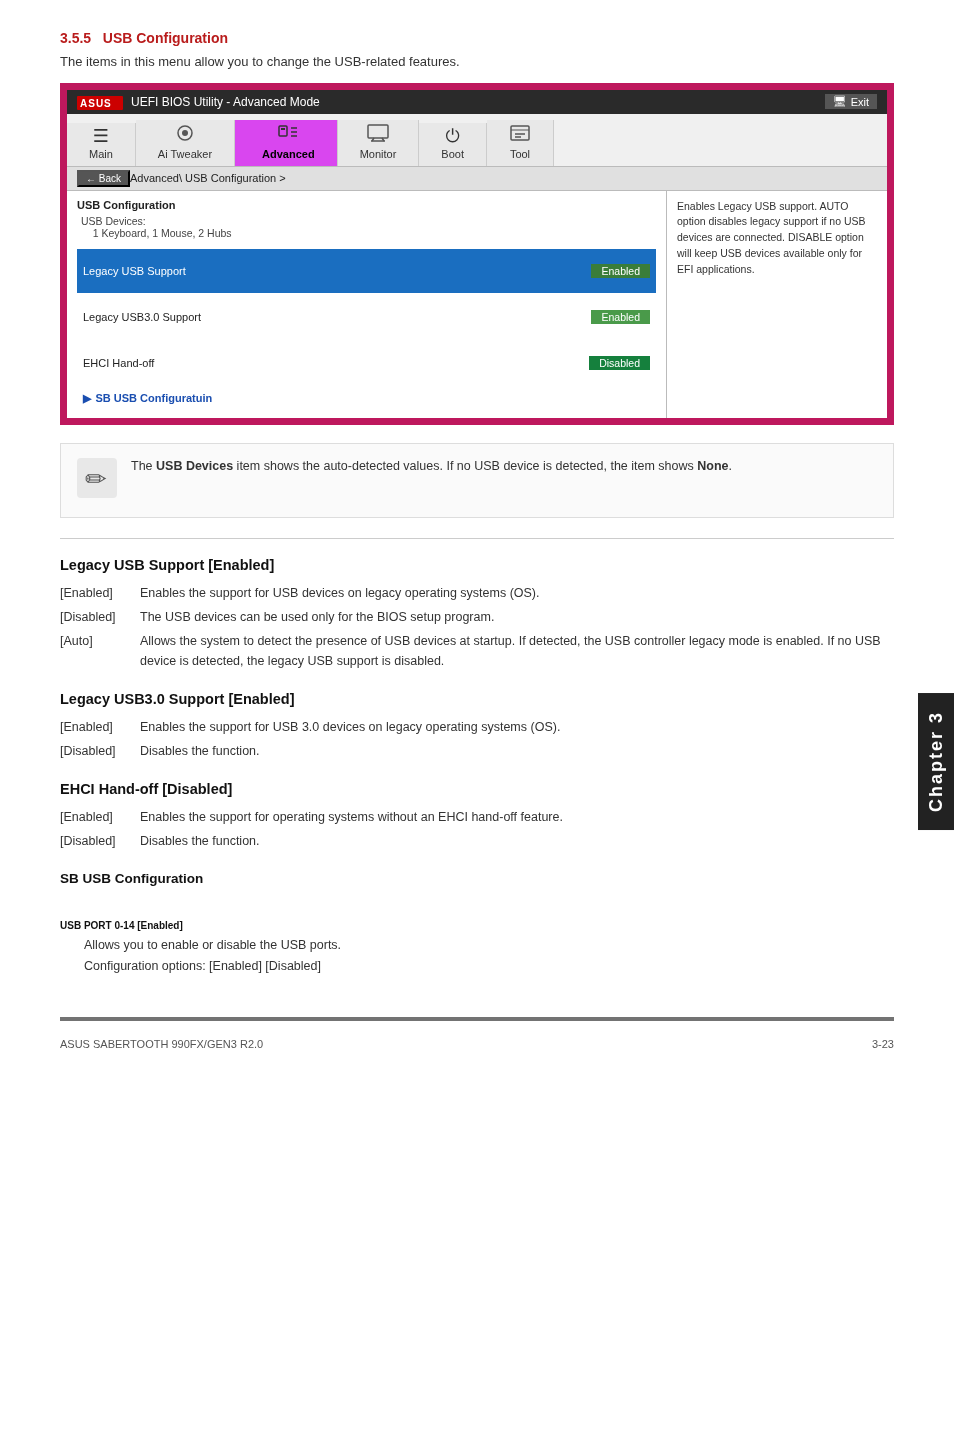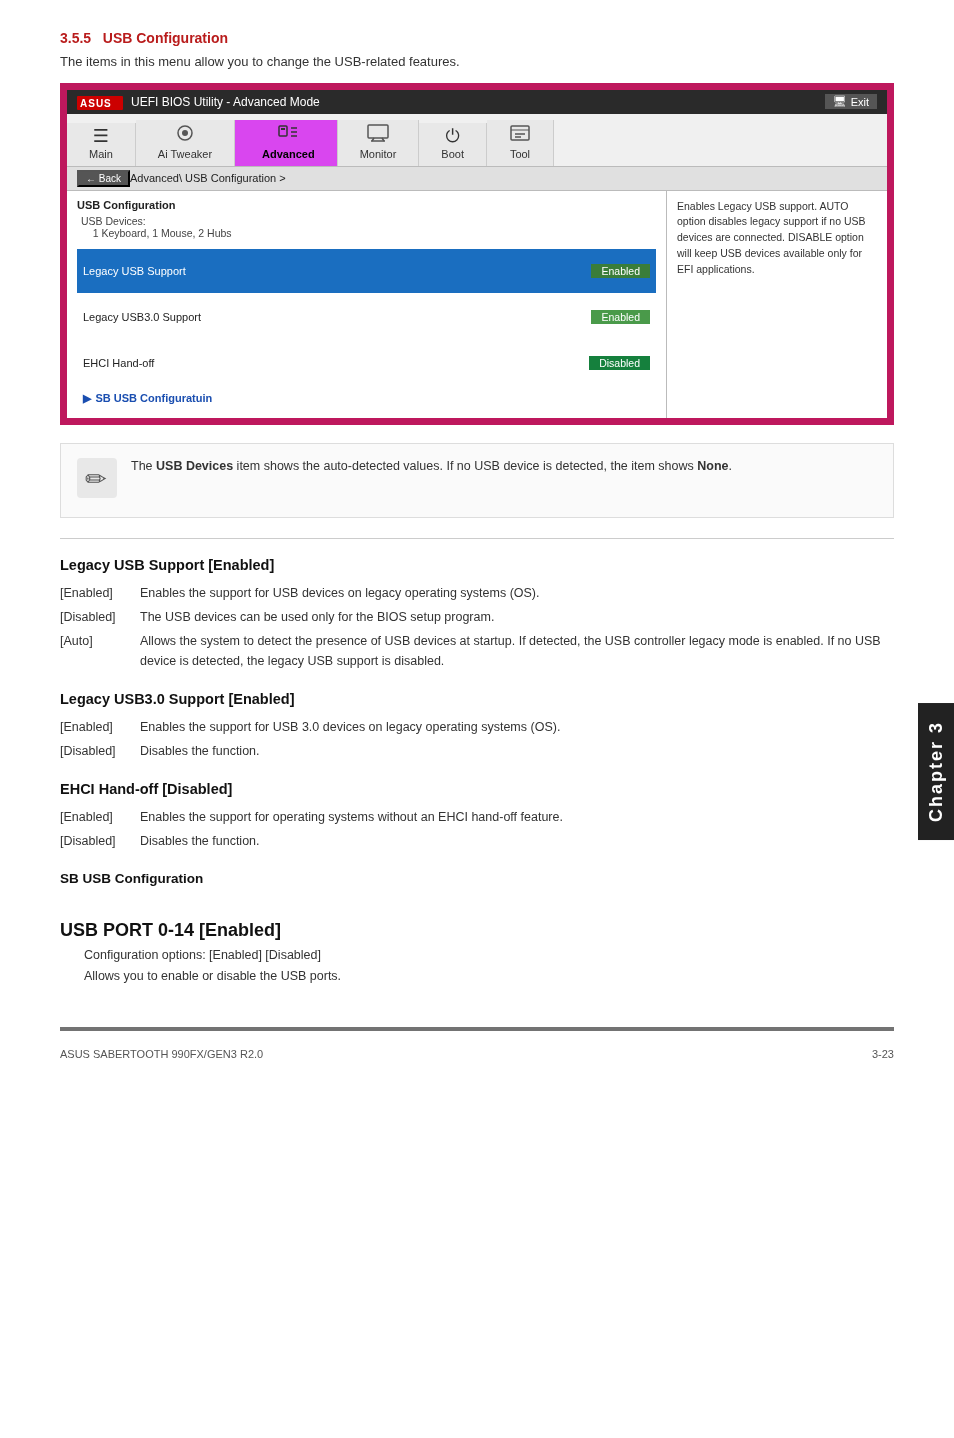--- a/index.html
+++ b/index.html
@@ -226,21 +226,21 @@
       white-space: nowrap;
     }
 
     .sub-heading {
       font-size: 13.5px;
       font-weight: bold;
       color: #111;
       margin-bottom: 6px;
     }
     .sub-sub-heading {
-      font-size: 18px;
+      font-size: 10px;
       font-weight: bold;
       color: #111;
       margin-bottom: 4px;
       margin-top: 34px;
     }
     .indent-text {
       padding-left: 24px;
       font-size: 12.5px;
       color: #333;
       line-height: 1.7;
@@ -467,22 +467,22 @@
         <td>Disables the function.</td>
       </tr>
     </tbody>
       </table>
   </div>
 
   <div class="content-section">
     <div class="sub-heading">SB USB Configuration</div>
     <div class="sub-sub-heading">USB PORT 0-14 [Enabled]</div>
     <div class="indent-text">
+      <div>Allows you to enable or disable the USB ports.</div>
       <div>Configuration options: [Enabled] [Disabled]</div>
-      <div>Allows you to enable or disable the USB ports.</div>
     </div>
   </div>
 
   <div class="chapter-tab">
     <span>Chapter 3</span>
   </div>
 
   <div class="page-footer">
     <span>ASUS SABERTOOTH 990FX/GEN3 R2.0</span>
     <span>3-23</span>

